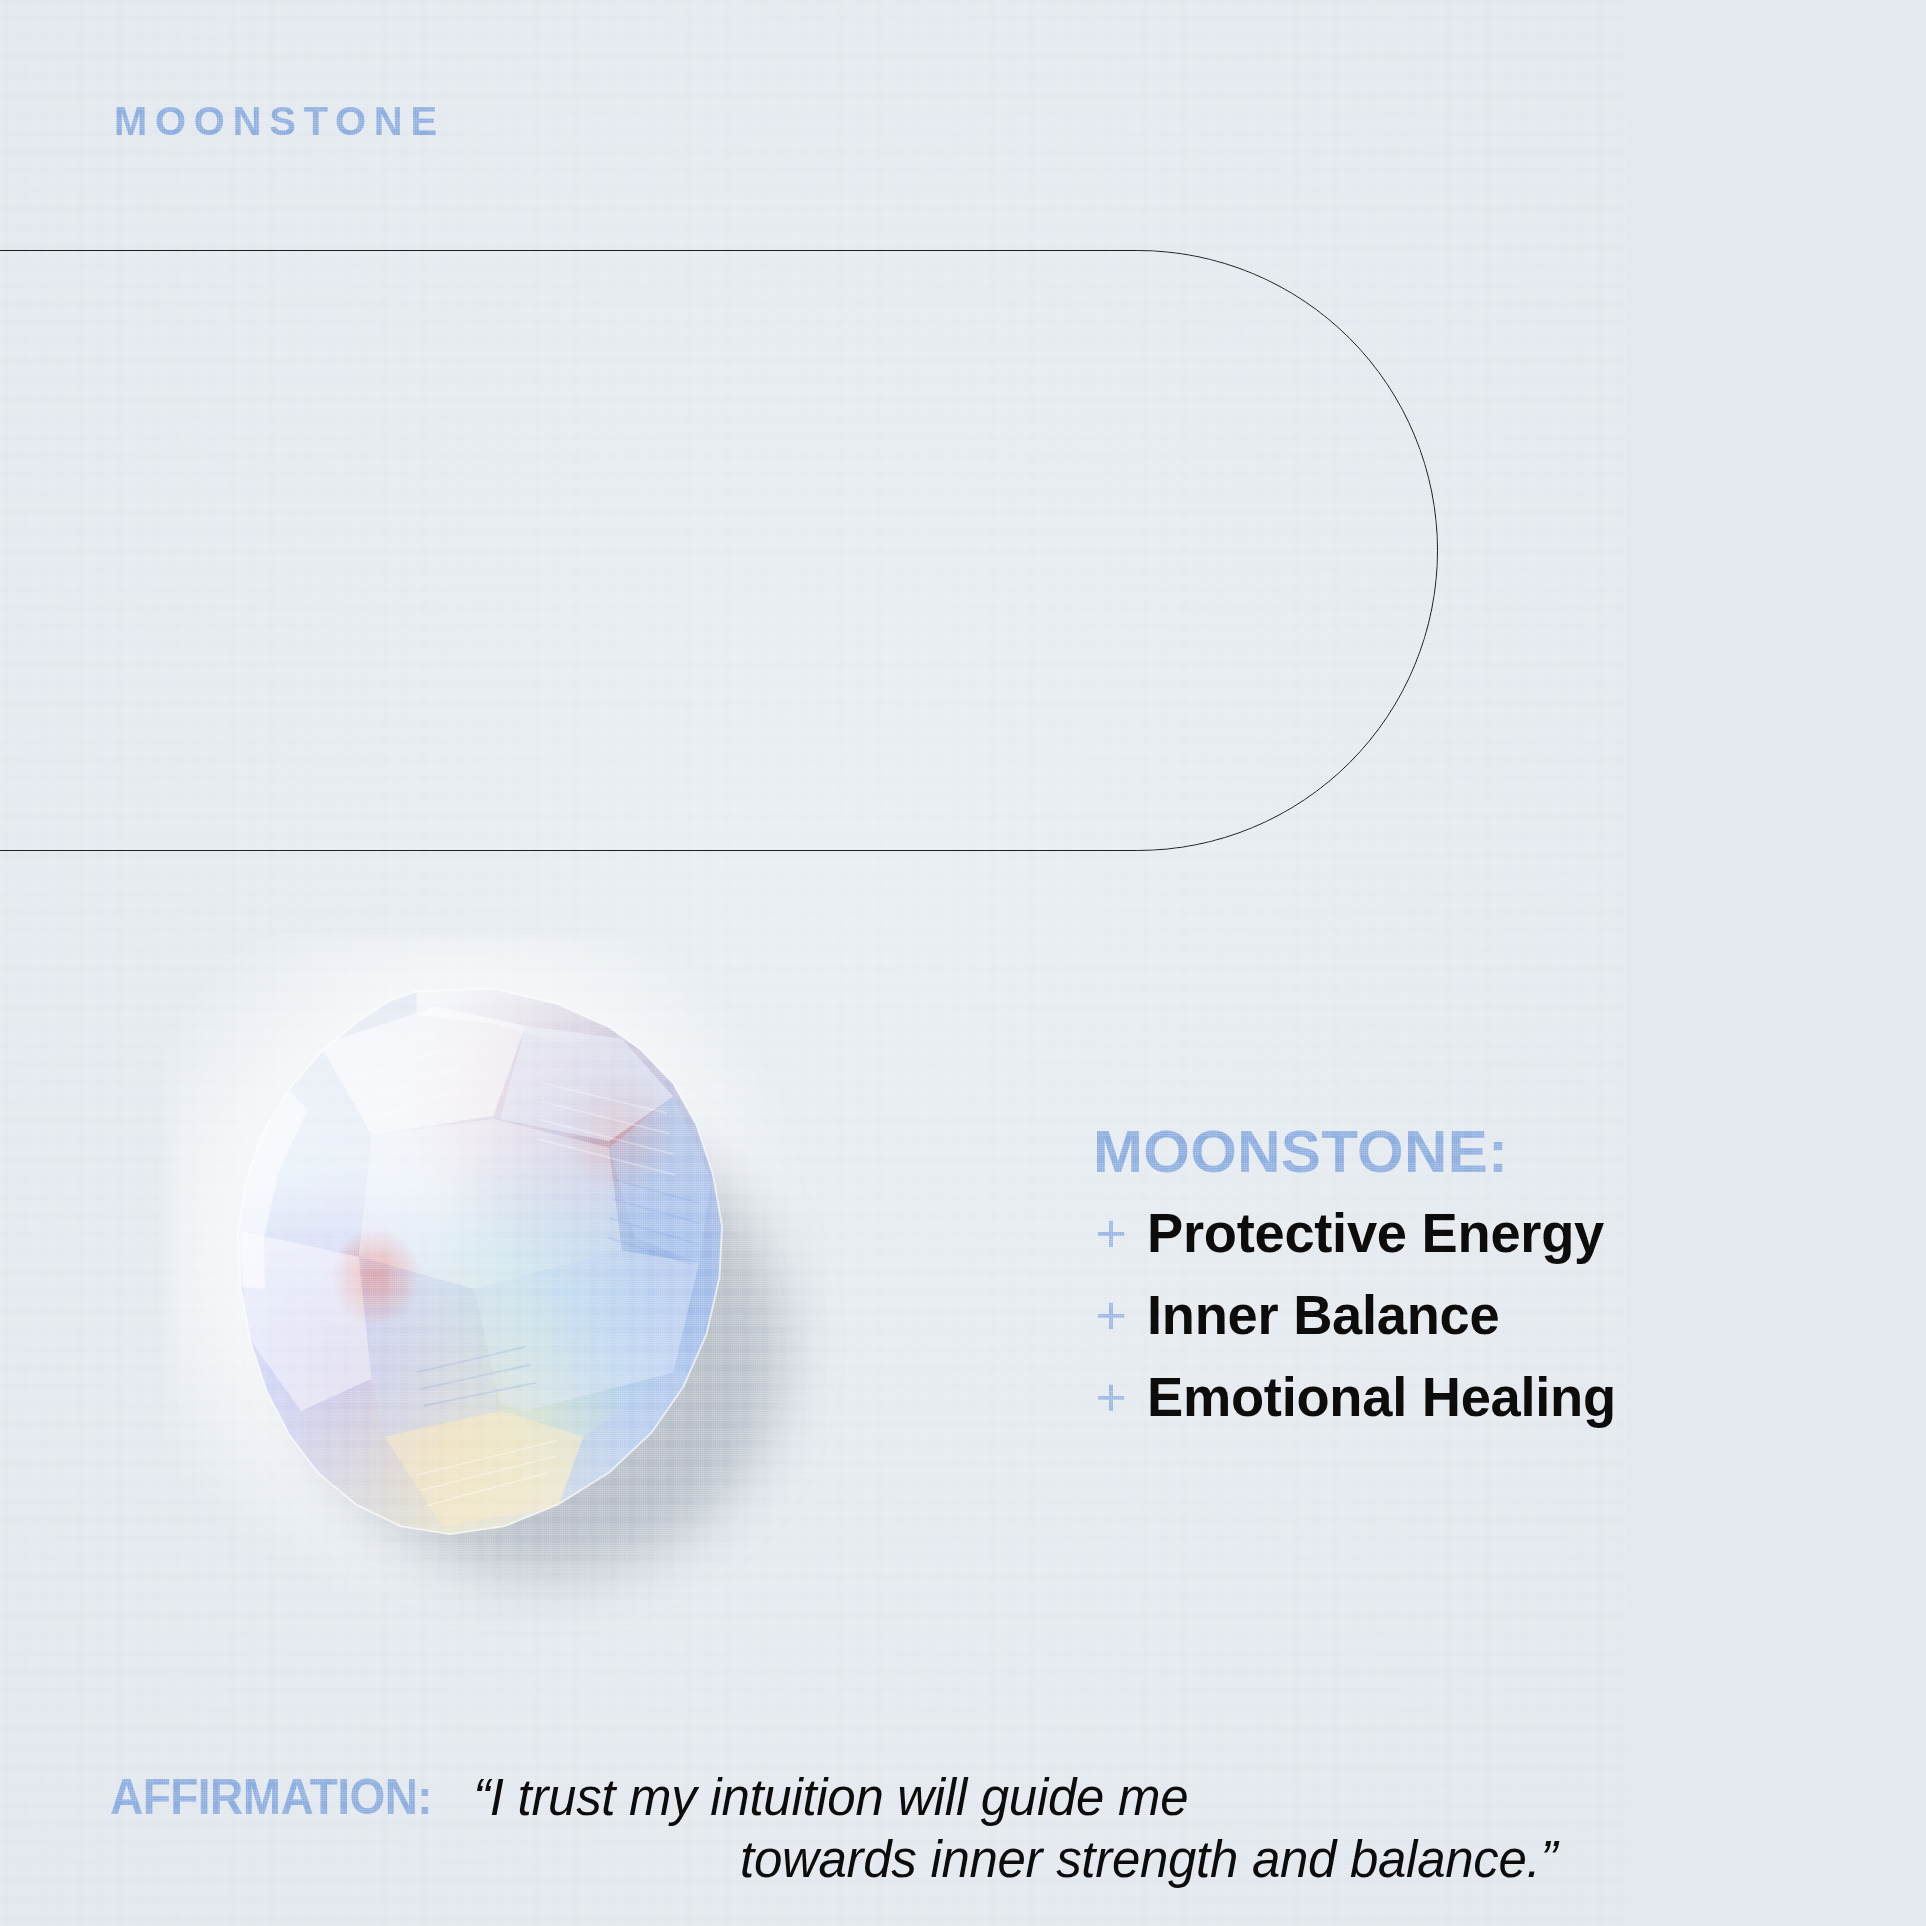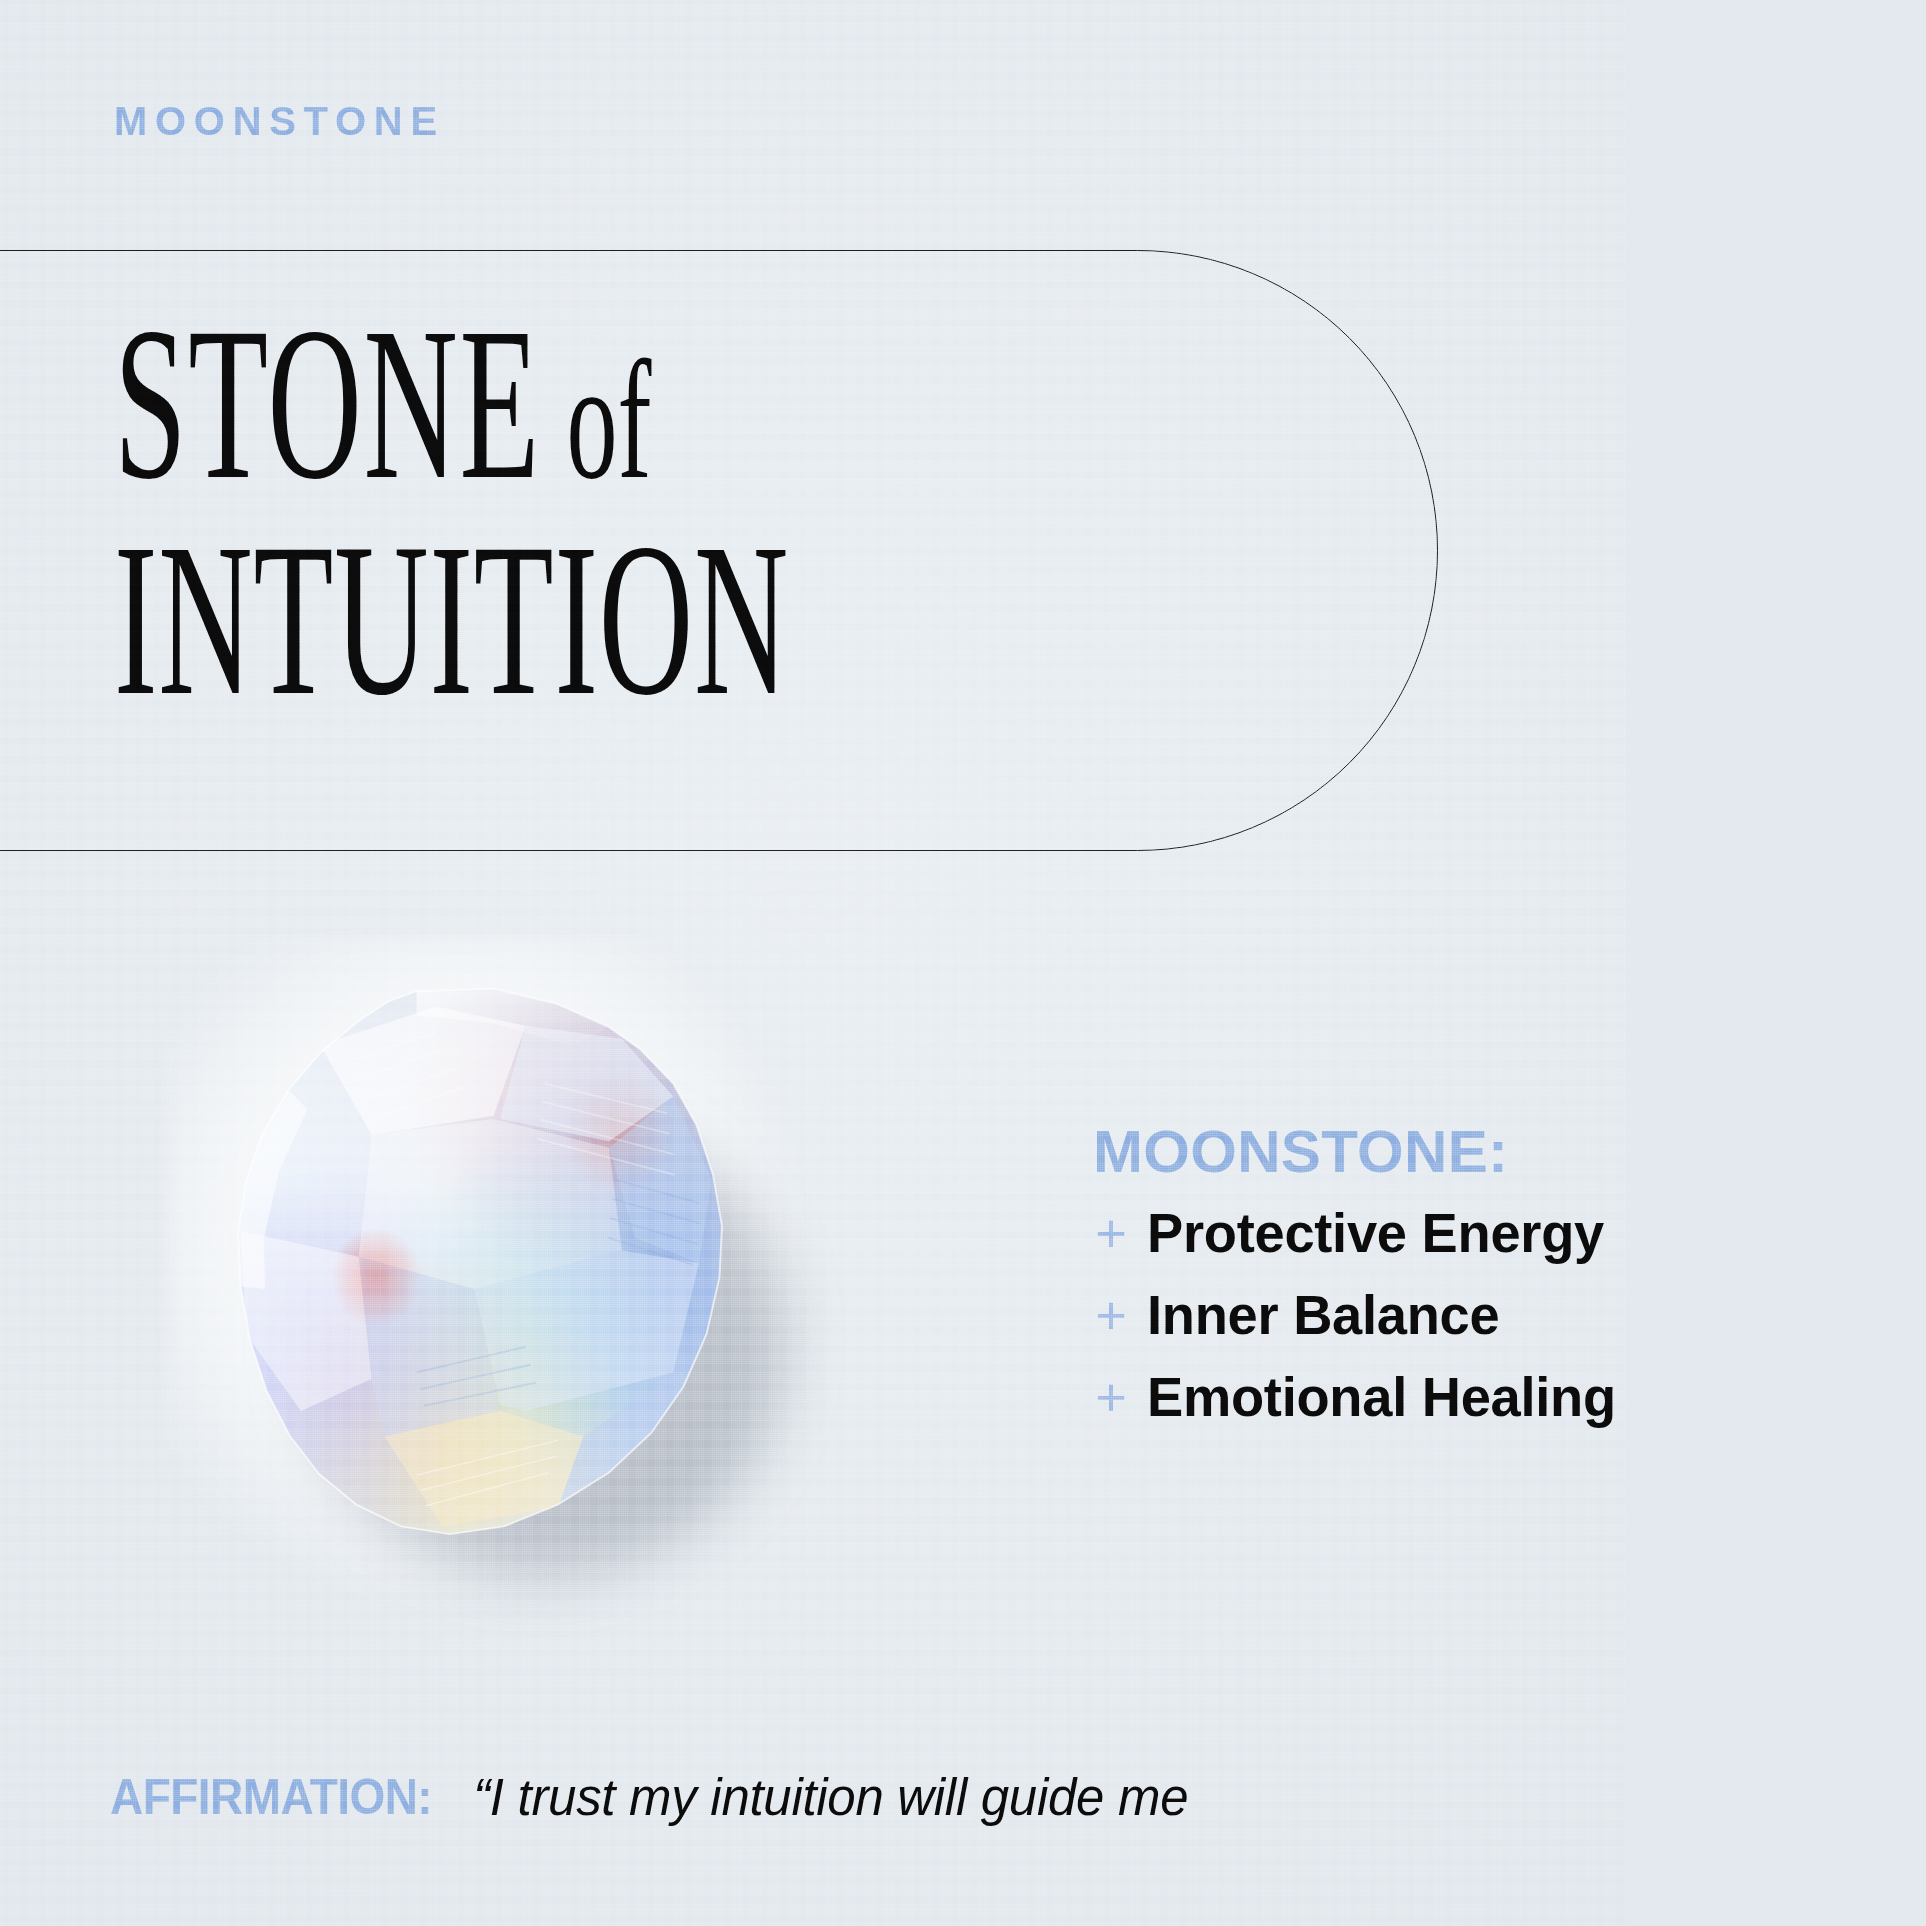--- a/index.html
+++ b/index.html
@@ -197,24 +197,20 @@
 </style>
 </head>
 <body>
 
 <div id="page">
 
   <div class="eyebrow">MOONSTONE</div>
 
   <div class="pill-frame"></div>
 
-  <div class="headline">
-    <span class="hl-line line1"><span>STONE</span><span class="hl-of">&nbsp;</span><span class="hl-of">of</span></span>
-    <span class="hl-line line2">INTUITION</span>
-  </div>
 
   <div class="crystal-wrap">
     <div class="crystal-bgpatch"></div>
     <div class="crystal-shadow"></div>
     <div class="crystal">
       <svg viewBox="0 0 790 870" xmlns="http://www.w3.org/2000/svg">
         <defs>
           <clipPath id="rockclip">
             <path d="M300 6 L420 2 L520 26 L600 62 L648 96 L700 150 L736 214 L762 292
                      L776 372 L772 452 L752 540 L716 622 L666 694 L600 756 L520 806
@@ -347,19 +343,20 @@
       <span class="benefit-plus">+</span>
       <span class="benefit-label">Emotional Healing</span>
     </div>
   </div>
 
   <div class="affirmation">
     <div class="aff-row">
       <span class="aff-label">AFFIRMATION:</span>
       <span class="aff-quote">
         <span class="l1">“I trust my intuition will guide me</span>
+        <span class="l2">towards inner strength and balance.”</span>
       </span>
     </div>
   </div>
 
   <div id="noise"></div>
 </div>
 
 
 </body></html>

